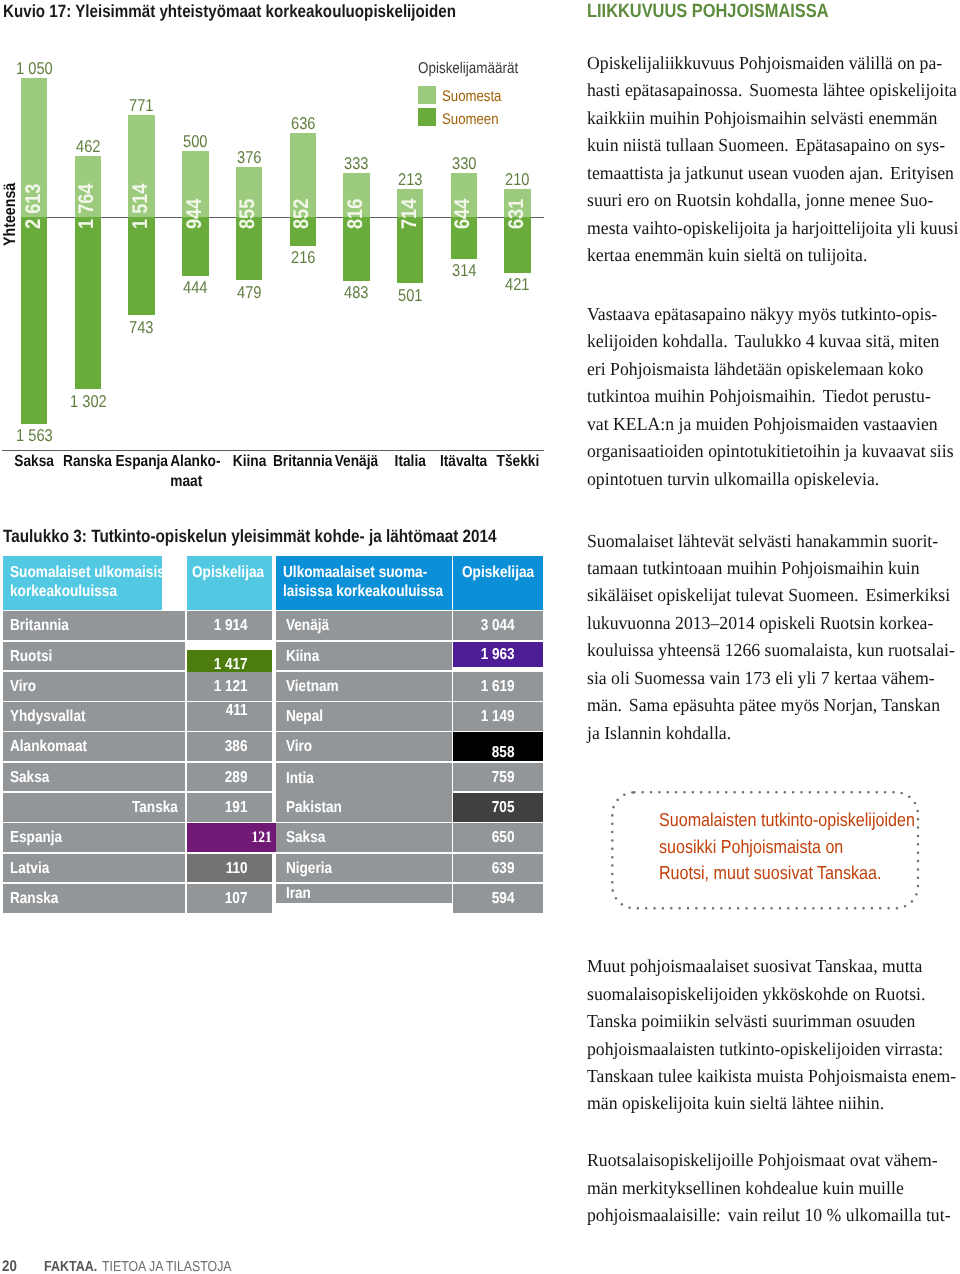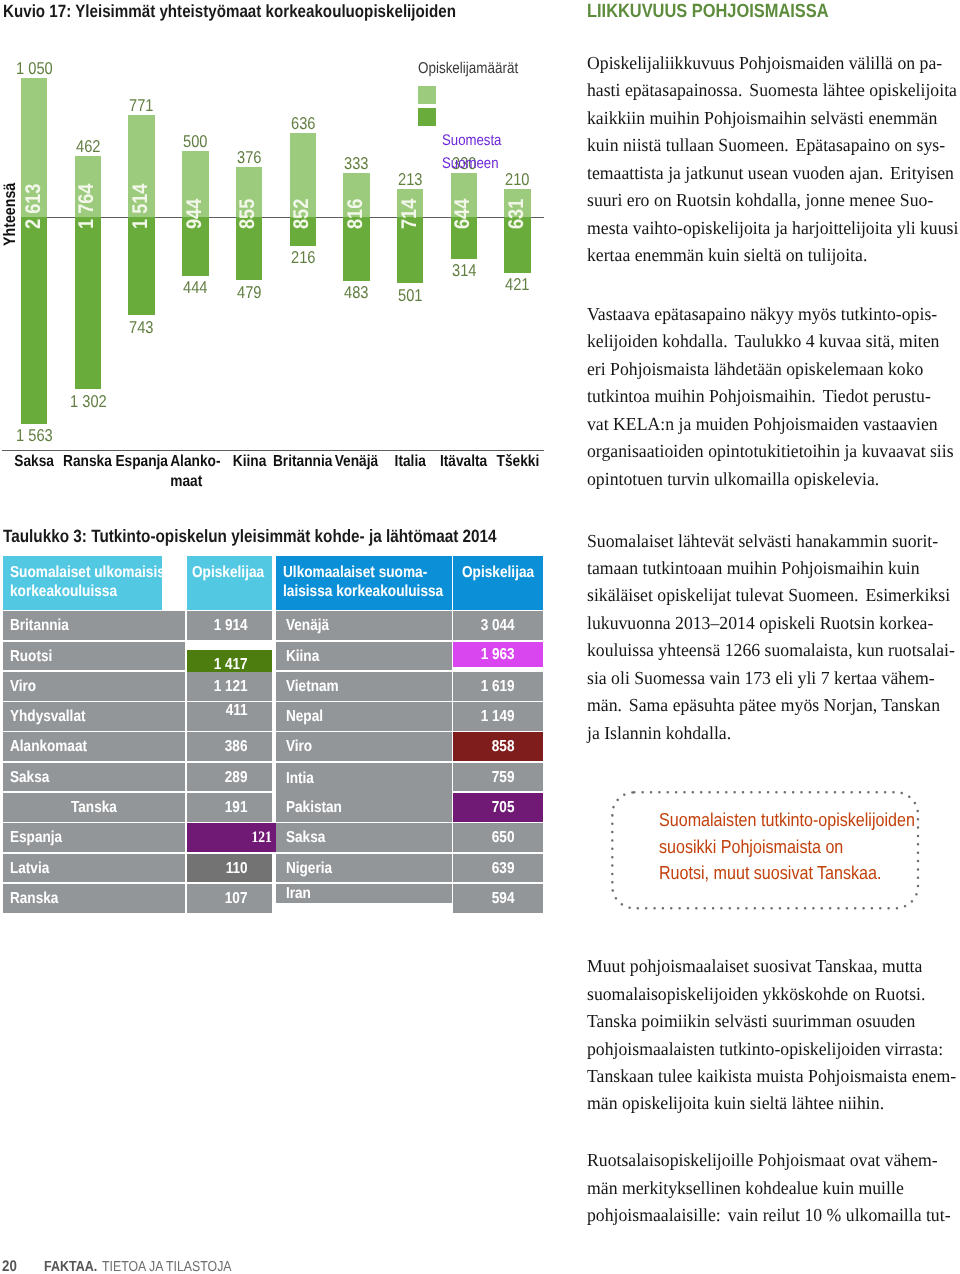--- a/index.html
+++ b/index.html
@@ -30,21 +30,21 @@
   .vlab i{display:inline-block;transform:scaleX(0.857);font-style:normal;}
   .tot{position:absolute;font:700 21.2px/21.2px "Liberation Sans",sans-serif;color:#f2f7ea;
     white-space:nowrap;transform:rotate(-90deg) scaleX(0.857);transform-origin:0 0;}
   .xlab{position:absolute;font:700 16px/19.5px "Liberation Sans",sans-serif;color:#111;
     text-align:center;}
   .xlab i{display:inline-block;transform:scaleX(0.857);font-style:normal;}
   .xlab i.stk{text-align:left;}
   .xlab i.stk b{display:block;font-weight:700;}
   .lg-title{position:absolute;font:400 15.7px/1 "Liberation Sans",sans-serif;color:#3a3a3a;white-space:nowrap;}
   .lg-sw{position:absolute;width:18.3px;height:18.2px;}
-  .lg-txt{position:absolute;font:400 15.4px/1 "Liberation Sans",sans-serif;color:#6d28d9;white-space:nowrap;margin-top:44px;}
+  .lg-txt{position:absolute;font:400 15.4px/1 "Liberation Sans",sans-serif;color:#a16207;white-space:nowrap;}
 
   
   .tbl-title{position:absolute;left:3.4px;top:526.3px;
     font:700 17.87px/20px "Liberation Sans",sans-serif;color:#1a1a1a;white-space:nowrap;}
   .tbl{position:absolute;left:2.8px;top:555.8px;width:540px;}
   .th{position:absolute;color:#ffffff;font:700 15.95px/18.8px "Liberation Sans",sans-serif;}
   .th span{display:block;}
   .th i,.td i{display:inline-block;transform:scaleX(0.857);font-style:normal;white-space:nowrap;}
   .td i{transform-origin:0 50%;}
   .td.r i{transform-origin:100% 50%;}
@@ -185,21 +185,21 @@
       </div>
       <div class="td" style="left: 0px; top: 85.78px; width: 182.7px; height: 28.78px; background: rgb(147, 150, 153); box-sizing: border-box; display: flex; align-items: center; justify-content: flex-start; padding: 1.2px 0px 0px 7.1px;">
         <i>Ruotsi</i>
       </div>
       <div class="td r" style="left: 184px; top: 85.78px; width: 85px; height: 28.78px; background: #4d7c0f; box-sizing: border-box; display: flex; align-items: center; justify-content: flex-end; padding: 1.2px 24.2px 0px 0px; margin-top: 8px;">
         <i>1 417</i>
       </div>
       <div class="td" style="left: 272.8px; top: 85.78px; width: 176px; height: 28.78px; background: rgb(147, 150, 153); box-sizing: border-box; display: flex; align-items: center; justify-content: flex-start; padding: 1.2px 0px 0px 10.2px;">
         <i>Kiina</i>
       </div>
-      <div class="td r" style="left: 449.9px; top: 85.78px; width: 90.1px; height: 25px; background: #d946ef; box-sizing: border-box; display: flex; align-items: center; justify-content: flex-end; padding: 1.2px 28px 0px 0px;">
+      <div class="td r" style="left: 449.9px; top: 85.78px; width: 90.1px; height: 25px; background: #4c1d95; box-sizing: border-box; display: flex; align-items: center; justify-content: flex-end; padding: 1.2px 28px 0px 0px;">
         <i>1 963</i>
       </div>
       <div class="td" style="left: 0px; top: 116.06px; width: 182.7px; height: 28.78px; background: rgb(147, 150, 153); box-sizing: border-box; display: flex; align-items: center; justify-content: flex-start; padding: 1.2px 0px 0px 7.1px;">
         <i>Viro</i>
       </div>
       <div class="td r" style="left: 184px; top: 116.06px; width: 85px; height: 28.78px; background: rgb(147, 150, 153); box-sizing: border-box; display: flex; align-items: center; justify-content: flex-end; padding: 1.2px 24.2px 0px 0px;">
         <i>1 121</i>
       </div>
       <div class="td" style="left: 272.8px; top: 116.06px; width: 176px; height: 28.78px; background: rgb(147, 150, 153); box-sizing: border-box; display: flex; align-items: center; justify-content: flex-start; padding: 1.2px 0px 0px 10.2px;">
         <i>Vietnam</i>
@@ -221,45 +221,45 @@
       </div>
       <div class="td" style="left: 0px; top: 176.62px; width: 182.7px; height: 28.78px; background: rgb(147, 150, 153); box-sizing: border-box; display: flex; align-items: center; justify-content: flex-start; padding: 1.2px 0px 0px 7.1px;">
         <i>Alankomaat</i>
       </div>
       <div class="td r" style="left: 184px; top: 176.62px; width: 85px; height: 28.78px; background: rgb(147, 150, 153); box-sizing: border-box; display: flex; align-items: center; justify-content: flex-end; padding: 1.2px 24.2px 0px 0px;">
         <i>386</i>
       </div>
       <div class="td" style="left: 272.8px; top: 176.62px; width: 176px; height: 28.78px; background: rgb(147, 150, 153); box-sizing: border-box; display: flex; align-items: center; justify-content: flex-start; padding: 1.2px 0px 0px 10.2px;">
         <i>Viro</i>
       </div>
-      <div class="td r" style="left: 449.9px; top: 176.62px; width: 90.1px; height: 28.78px; background: #7f1d1d; box-sizing: border-box; display: flex; align-items: center; justify-content: flex-end; padding: 1.2px 28px 0px 0px;">
+      <div class="td r" style="left: 449.9px; top: 176.62px; width: 90.1px; height: 28.78px; background: #000000; box-sizing: border-box; display: flex; align-items: flex-end; justify-content: flex-end; padding: 1.2px 28px 0px 0px;">
         <i>858</i>
       </div>
       <div class="td" style="left: 0px; top: 206.9px; width: 182.7px; height: 28.78px; background: rgb(147, 150, 153); box-sizing: border-box; display: flex; align-items: center; justify-content: flex-start; padding: 1.2px 0px 0px 7.1px;">
         <i>Saksa</i>
       </div>
       <div class="td r" style="left: 184px; top: 206.9px; width: 85px; height: 28.78px; background: rgb(147, 150, 153); box-sizing: border-box; display: flex; align-items: center; justify-content: flex-end; padding: 1.2px 24.2px 0px 0px;">
         <i>289</i>
       </div>
       <div class="td" style="left: 272.8px; top: 206.9px; width: 176px; height: 32px; background: rgb(147, 150, 153); box-sizing: border-box; display: flex; align-items: center; justify-content: flex-start; padding: 1.2px 0px 0px 10.2px;">
         <i>Intia</i>
       </div>
       <div class="td r" style="left: 449.9px; top: 206.9px; width: 90.1px; height: 28.78px; background: rgb(147, 150, 153); box-sizing: border-box; display: flex; align-items: center; justify-content: flex-end; padding: 1.2px 28px 0px 0px;">
         <i>759</i>
       </div>
-      <div class="td" style="left: 0px; top: 237.18px; width: 182.7px; height: 28.78px; background: rgb(147, 150, 153); box-sizing: border-box; display: flex; align-items: center; justify-content: center; padding: 1.2px 0px 0px 7.1px;">
+      <div class="td" style="left: 0px; top: 237.18px; width: 182.7px; height: 28.78px; background: rgb(147, 150, 153); box-sizing: border-box; display: flex; align-items: center; justify-content: flex-end; padding: 1.2px 0px 0px 7.1px;">
         <i>Tanska</i>
       </div>
       <div class="td r" style="left: 184px; top: 237.18px; width: 85px; height: 28.78px; background: rgb(147, 150, 153); box-sizing: border-box; display: flex; align-items: center; justify-content: flex-end; padding: 1.2px 24.2px 0px 0px;">
         <i>191</i>
       </div>
       <div class="td" style="left: 272.8px; top: 237.18px; width: 176px; height: 28.78px; background: rgb(147, 150, 153); box-sizing: border-box; display: flex; align-items: center; justify-content: flex-start; padding: 1.2px 0px 0px 10.2px;">
         <i>Pakistan</i>
       </div>
-      <div class="td r" style="left: 449.9px; top: 237.18px; width: 90.1px; height: 28.78px; background: #701a75; box-sizing: border-box; display: flex; align-items: center; justify-content: flex-end; padding: 1.2px 28px 0px 0px;">
+      <div class="td r" style="left: 449.9px; top: 237.18px; width: 90.1px; height: 28.78px; background: #404040; box-sizing: border-box; display: flex; align-items: center; justify-content: flex-end; padding: 1.2px 28px 0px 0px;">
         <i>705</i>
       </div>
       <div class="td" style="left: 0px; top: 267.46px; width: 182.7px; height: 28.78px; background: rgb(147, 150, 153); box-sizing: border-box; display: flex; align-items: center; justify-content: flex-start; padding: 1.2px 0px 0px 7.1px;">
         <i>Espanja</i>
       </div>
       <div class="td r" style="left: 184px; top: 267.46px; width: 109px; height: 28.78px; background: #701a75; box-sizing: border-box; display: flex; align-items: center; justify-content: flex-end; padding: 1.2px 24.2px 0px 0px; font-family: Liberation Serif, serif;">
         <i>121</i>
       </div>
       <div class="td" style="left: 272.8px; top: 267.46px; width: 176px; height: 28.78px; background: rgb(147, 150, 153); box-sizing: border-box; display: flex; align-items: center; justify-content: flex-start; padding: 1.2px 0px 0px 10.2px;">
         <i>Saksa</i>

